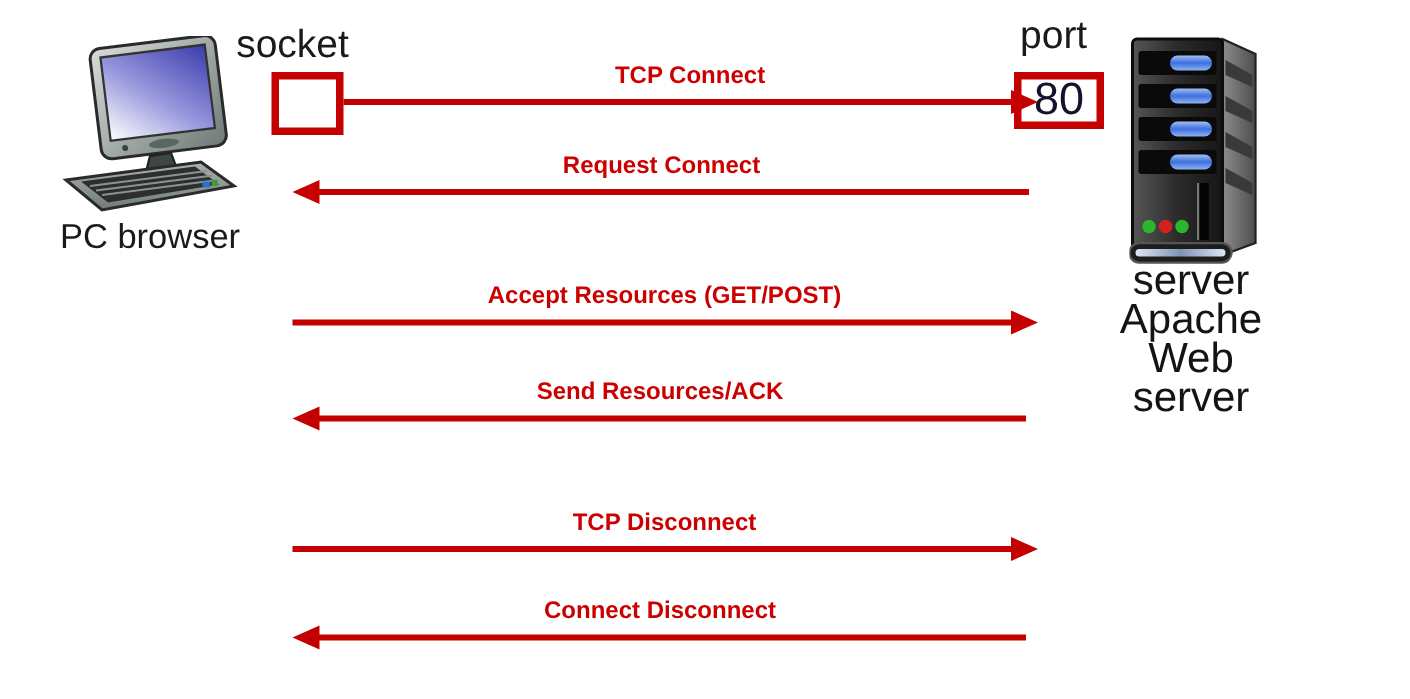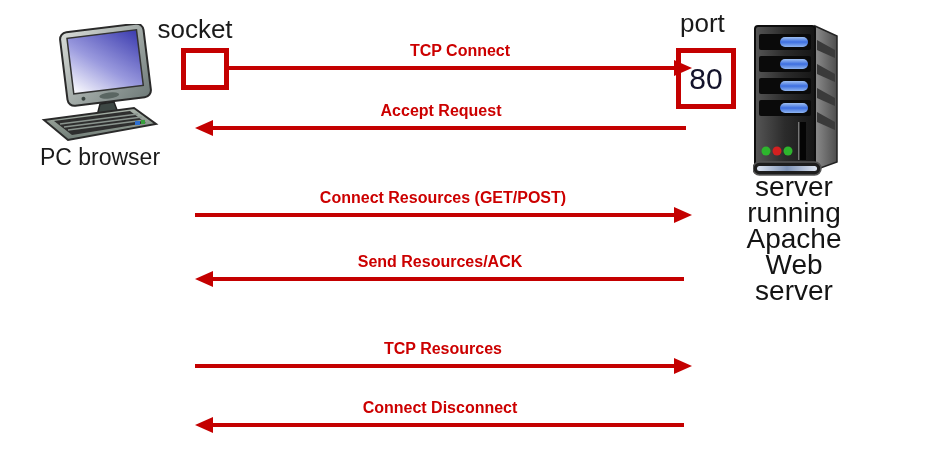--- a/index.html
+++ b/index.html
@@ -71,21 +71,21 @@
     <rect x="97" y="97" width="5" height="4" fill="#2e6fd0"></rect>
     <rect x="103" y="96" width="4" height="4" fill="#37a03a"></rect>
   </svg>
 
   <div class="abs black-label" style="left:152px; top:14px; width:86px; text-align:center; font-size:26px;">socket</div>
 
   <div class="abs black-label" style="left:30px; top:144px; width:140px; text-align:center; font-size:23px;">PC browser</div>
   <div class="redbox" style="left:181px; top:48px; width:48px; height:42px;"></div>
 
   <div class="abs black-label" style="left:680px; top:8px; width:86px; text-align:left; font-size:26px;">port</div>
-  <div class="redbox" style="left:676px; top:48px; width:60px; height:61px;">
+  <div class="redbox" style="left:676px; top:48px; width:60px; height:38px;">
     <div class="port-number">80</div>
   </div>
 
   <svg class="abs" style="left:753px; top:24px;" width="90" height="152" viewBox="0 0 90 152">
     <defs>
       <linearGradient id="towg" x1="0" y1="0" x2="1" y2="0">
         <stop offset="0" stop-color="#565656"></stop>
         <stop offset="0.5" stop-color="#2b2b2b"></stop>
         <stop offset="1" stop-color="#161616"></stop>
       </linearGradient>
@@ -124,55 +124,54 @@
     <rect x="45" y="98" width="1.5" height="38" fill="#777"></rect>
     <circle cx="13" cy="127" r="4.5" fill="#2db52d"></circle>
     <circle cx="24" cy="127" r="4.5" fill="#d42020"></circle>
     <circle cx="35" cy="127" r="4.5" fill="#2db52d"></circle>
     <rect x="0" y="138" width="68" height="13" rx="6.5" fill="#1d1d1d" stroke="#555" stroke-width="1.5"></rect>
     <rect x="4" y="142" width="60" height="5" rx="2.5" fill="url(#stripe)"></rect>
   </svg>
 
   <div class="server-caption">
     <div>server</div>
-    <div>running</div>
     <div>Apache Web</div>
     <div>server</div>
   </div>
 
   <div class="msg" style="top:66px; left:229px; width:462px;">
     <div class="msg-label">TCP Connect</div>
     <div class="msg-arrow" style="left:0; right:16px;">
       <div class="head right"></div>
     </div>
   </div>
 
   <div class="msg" style="top:126px; left:196px; width:490px;">
-    <div class="msg-label">Accept Request</div>
+    <div class="msg-label">Request Connect</div>
     <div class="msg-arrow" style="left:16px; right:0;">
       <div class="head left"></div>
     </div>
   </div>
 
   <div class="msg" style="top:213px; left:195px; width:496px;">
-    <div class="msg-label">Connect Resources (GET/POST)</div>
+    <div class="msg-label">Accept Resources (GET/POST)</div>
     <div class="msg-arrow" style="left:0; right:16px;">
       <div class="head right"></div>
     </div>
   </div>
 
   <div class="msg" style="top:277px; left:196px; width:488px;">
     <div class="msg-label">Send Resources/ACK</div>
     <div class="msg-arrow" style="left:16px; right:0;">
       <div class="head left"></div>
     </div>
   </div>
 
   <div class="msg" style="top:364px; left:195px; width:496px;">
-    <div class="msg-label">TCP Resources</div>
+    <div class="msg-label">TCP Disconnect</div>
     <div class="msg-arrow" style="left:0; right:16px;">
       <div class="head right"></div>
     </div>
   </div>
 
   <div class="msg" style="top:423px; left:196px; width:488px;">
     <div class="msg-label">Connect Disconnect</div>
     <div class="msg-arrow" style="left:16px; right:0;">
       <div class="head left"></div>
     </div>

